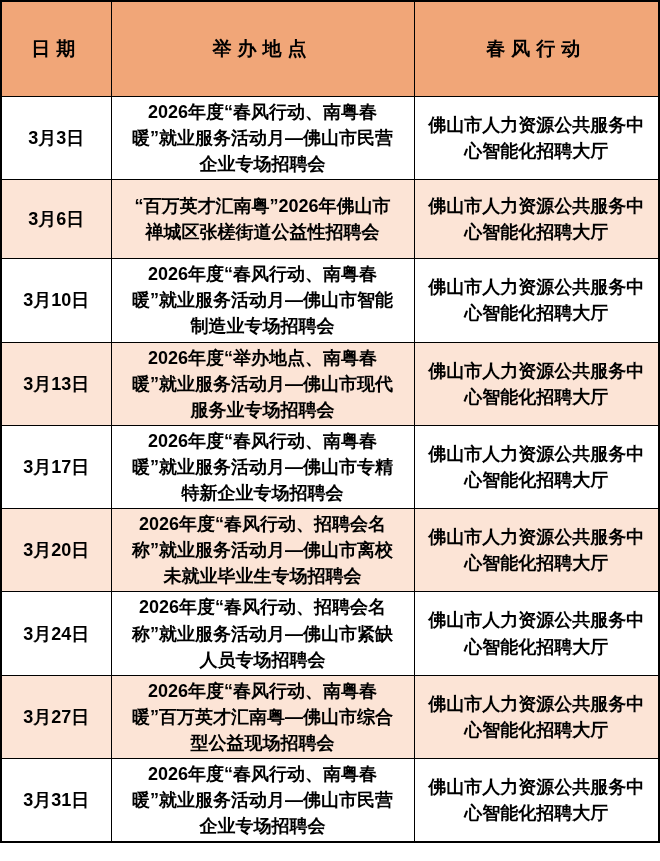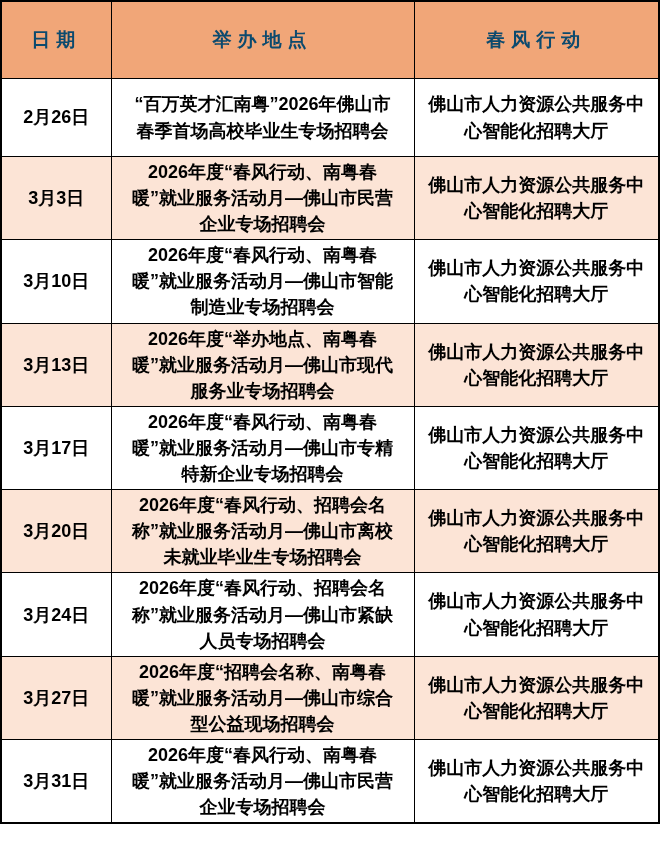--- a/index.html
+++ b/index.html
@@ -21,28 +21,28 @@
     table-layout: fixed;
     border: 2px solid #000;
   }
   table.jobfair col.c-date  { width: 110px; }
   table.jobfair col.c-name  { width: 303px; }
   table.jobfair col.c-venue { width: 245px; }
 
   table.jobfair th {
     height: 60px;
     background: #F1A678;
-    color: #0c4a6e;
+    color: #000000;
     font-size: 19px;
     font-weight: bold;
     letter-spacing: 6px;
     text-align: center;
     vertical-align: middle;
     border: 1px solid #000;
-    padding: 8px;
+    padding: 17px;
   }
   table.jobfair td {
     border: 1px solid #000;
     text-align: center;
     vertical-align: middle;
     font-size: 18px;
     font-weight: bold;
     color: #000;
     line-height: 1.45;
     padding: 0;
@@ -69,27 +69,27 @@
     </colgroup>
     <thead>
       <tr>
         <th>日期</th>
         <th>举办地点</th>
         <th>春风行动</th>
       </tr>
     </thead>
     <tbody>
       <tr>
-        <td class="date-cell">2月26日</td>
-        <td class="name-cell">“百万英才汇南粤”2026年佛山市春季首场高校毕业生专场招聘会</td>
+        <td class="date-cell">3月3日</td>
+        <td class="name-cell">2026年度“春风行动、南粤春暖”就业服务活动月—佛山市民营企业专场招聘会</td>
         <td class="venue-cell">佛山市人力资源公共服务中心智能化招聘大厅</td>
       </tr>
       <tr>
-        <td class="date-cell">3月3日</td>
-        <td class="name-cell">2026年度“春风行动、南粤春暖”就业服务活动月—佛山市民营企业专场招聘会</td>
+        <td class="date-cell">3月6日</td>
+        <td class="name-cell">“百万英才汇南粤”2026年佛山市禅城区张槎街道公益性招聘会</td>
         <td class="venue-cell">佛山市人力资源公共服务中心智能化招聘大厅</td>
       </tr>
       <tr>
         <td class="date-cell">3月10日</td>
         <td class="name-cell">2026年度“春风行动、南粤春暖”就业服务活动月—佛山市智能制造业专场招聘会</td>
         <td class="venue-cell">佛山市人力资源公共服务中心智能化招聘大厅</td>
       </tr>
       <tr>
         <td class="date-cell">3月13日</td>
         <td class="name-cell">2026年度“举办地点、南粤春暖”就业服务活动月—佛山市现代服务业专场招聘会</td>
@@ -105,21 +105,21 @@
         <td class="name-cell">2026年度“春风行动、招聘会名称”就业服务活动月—佛山市离校未就业毕业生专场招聘会</td>
         <td class="venue-cell">佛山市人力资源公共服务中心智能化招聘大厅</td>
       </tr>
       <tr>
         <td class="date-cell">3月24日</td>
         <td class="name-cell">2026年度“春风行动、招聘会名称”就业服务活动月—佛山市紧缺人员专场招聘会</td>
         <td class="venue-cell">佛山市人力资源公共服务中心智能化招聘大厅</td>
       </tr>
       <tr>
         <td class="date-cell">3月27日</td>
-        <td class="name-cell">2026年度“招聘会名称、南粤春暖”就业服务活动月—佛山市综合型公益现场招聘会</td>
+        <td class="name-cell">2026年度“春风行动、南粤春暖”百万英才汇南粤—佛山市综合型公益现场招聘会</td>
         <td class="venue-cell">佛山市人力资源公共服务中心智能化招聘大厅</td>
       </tr>
       <tr>
         <td class="date-cell">3月31日</td>
         <td class="name-cell">2026年度“春风行动、南粤春暖”就业服务活动月—佛山市民营企业专场招聘会</td>
         <td class="venue-cell">佛山市人力资源公共服务中心智能化招聘大厅</td>
       </tr>
     </tbody>
   </table>
 </div>

